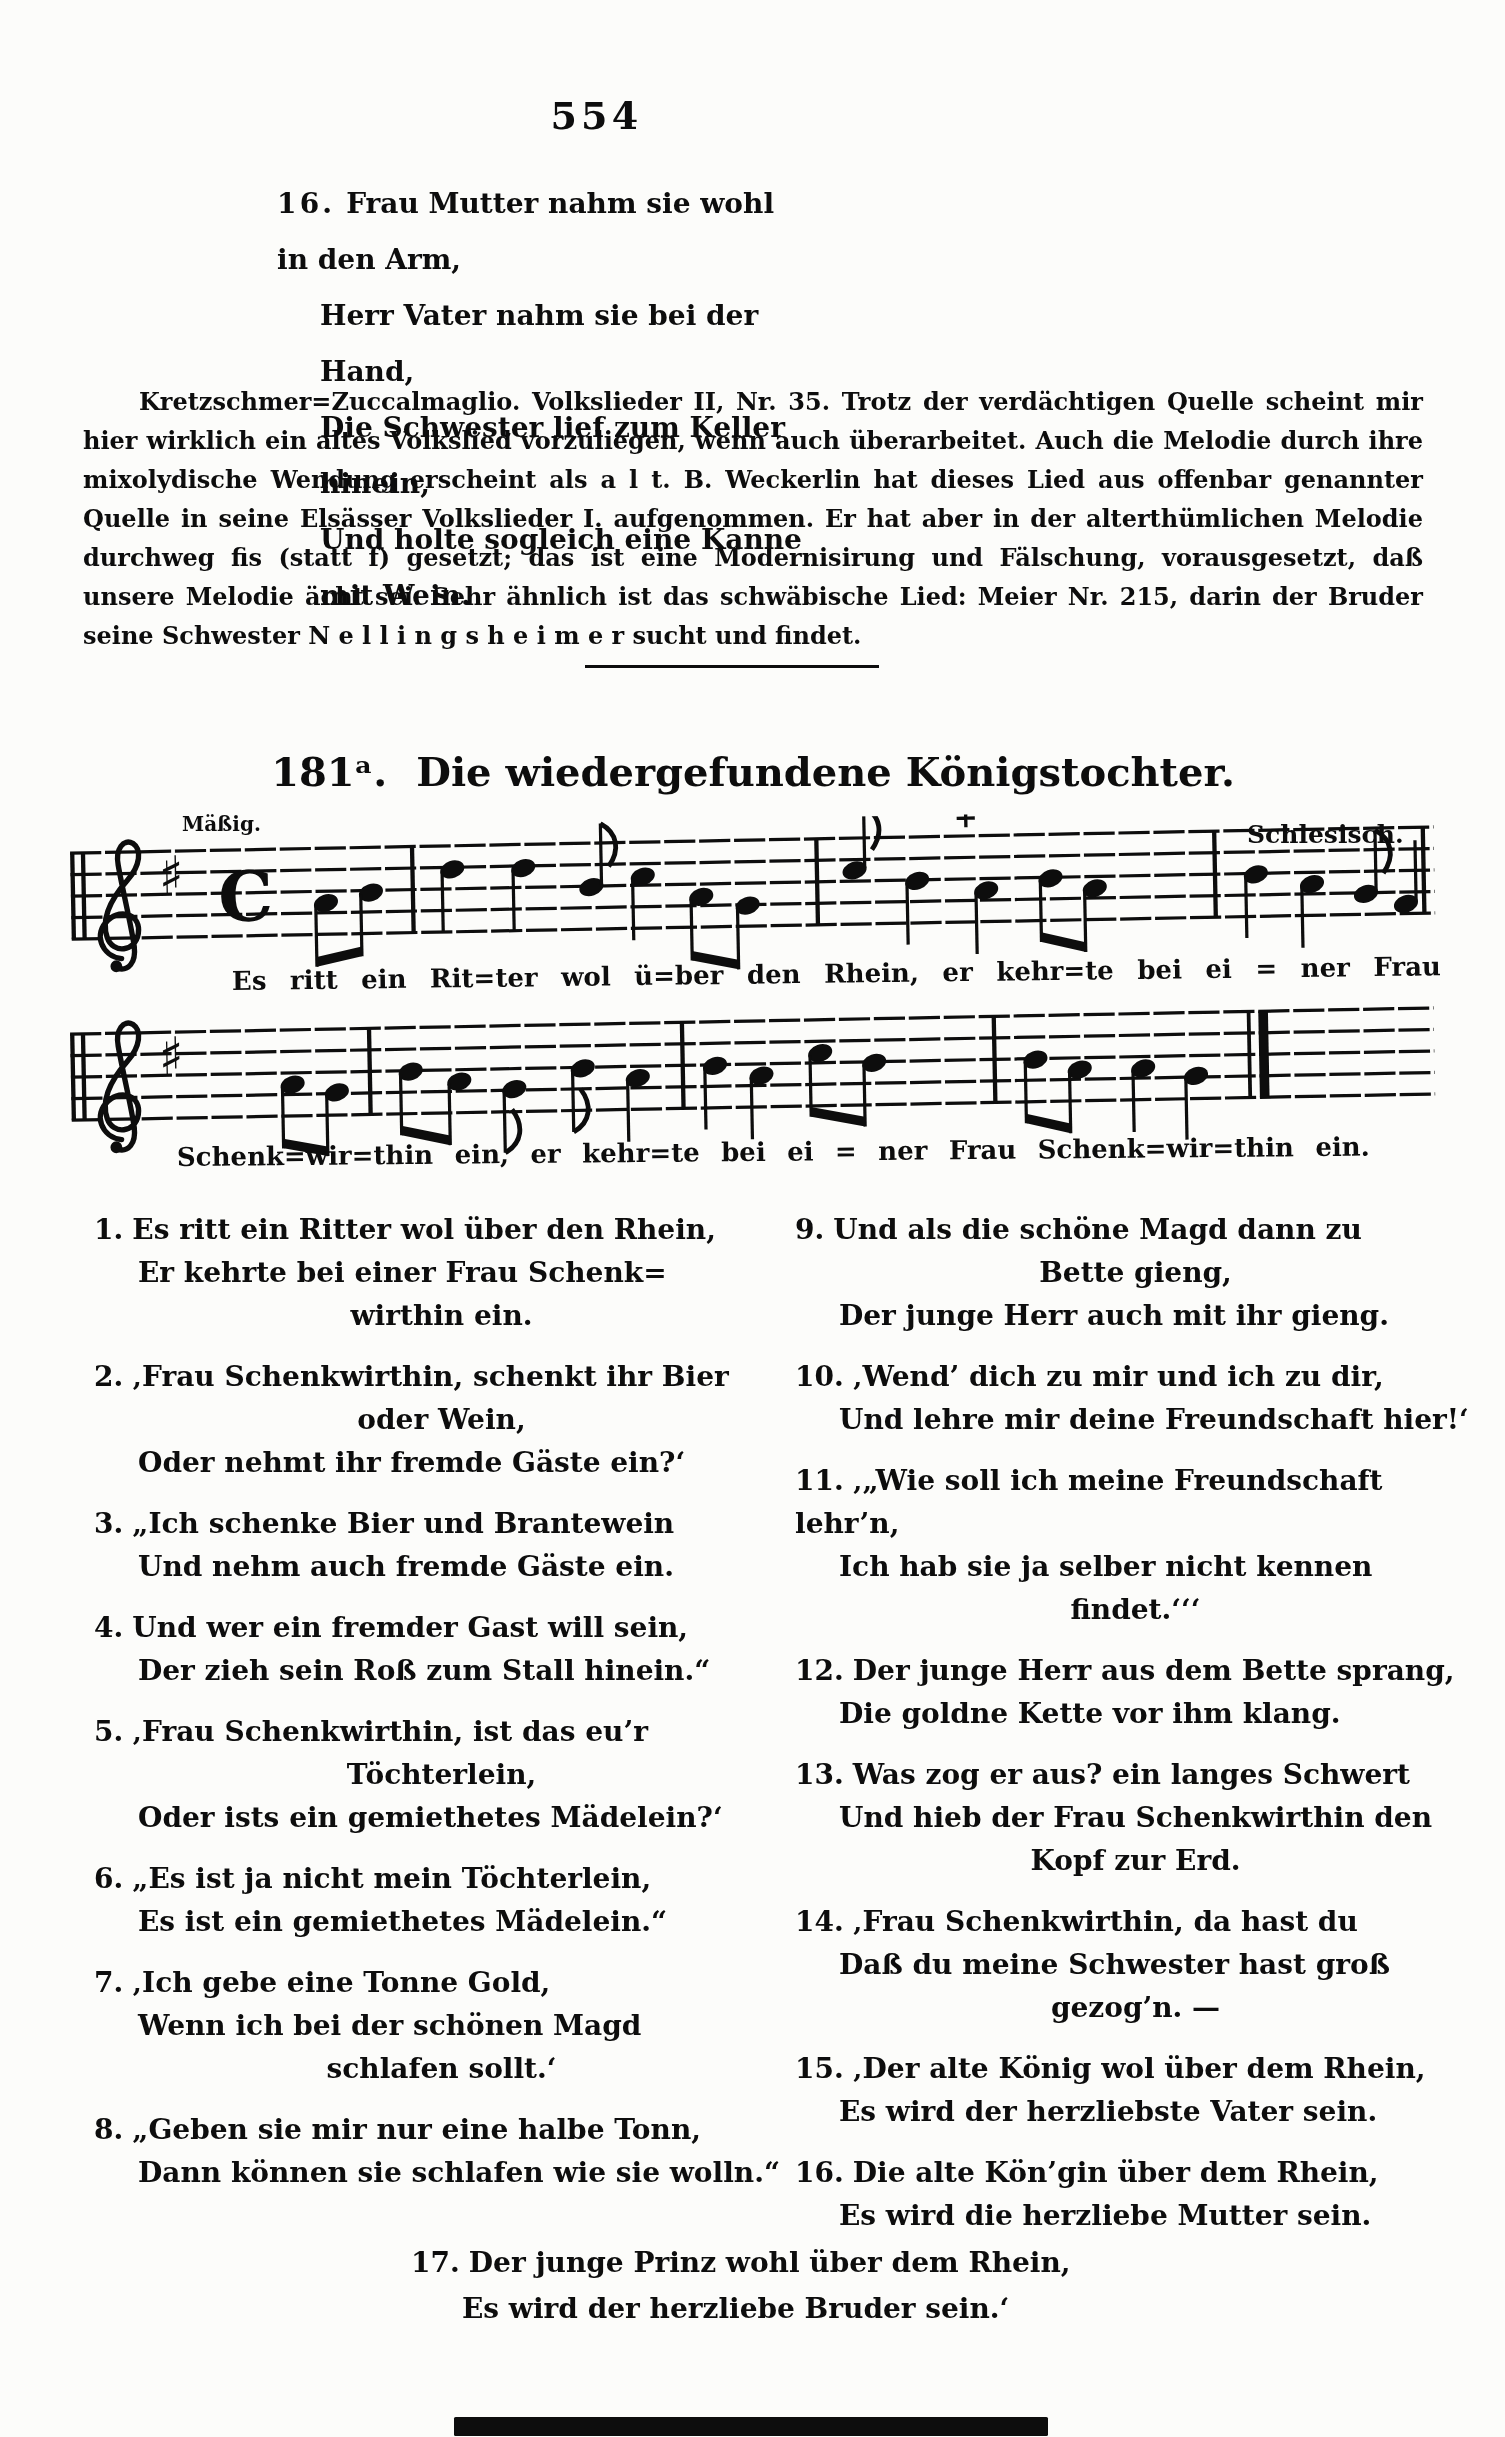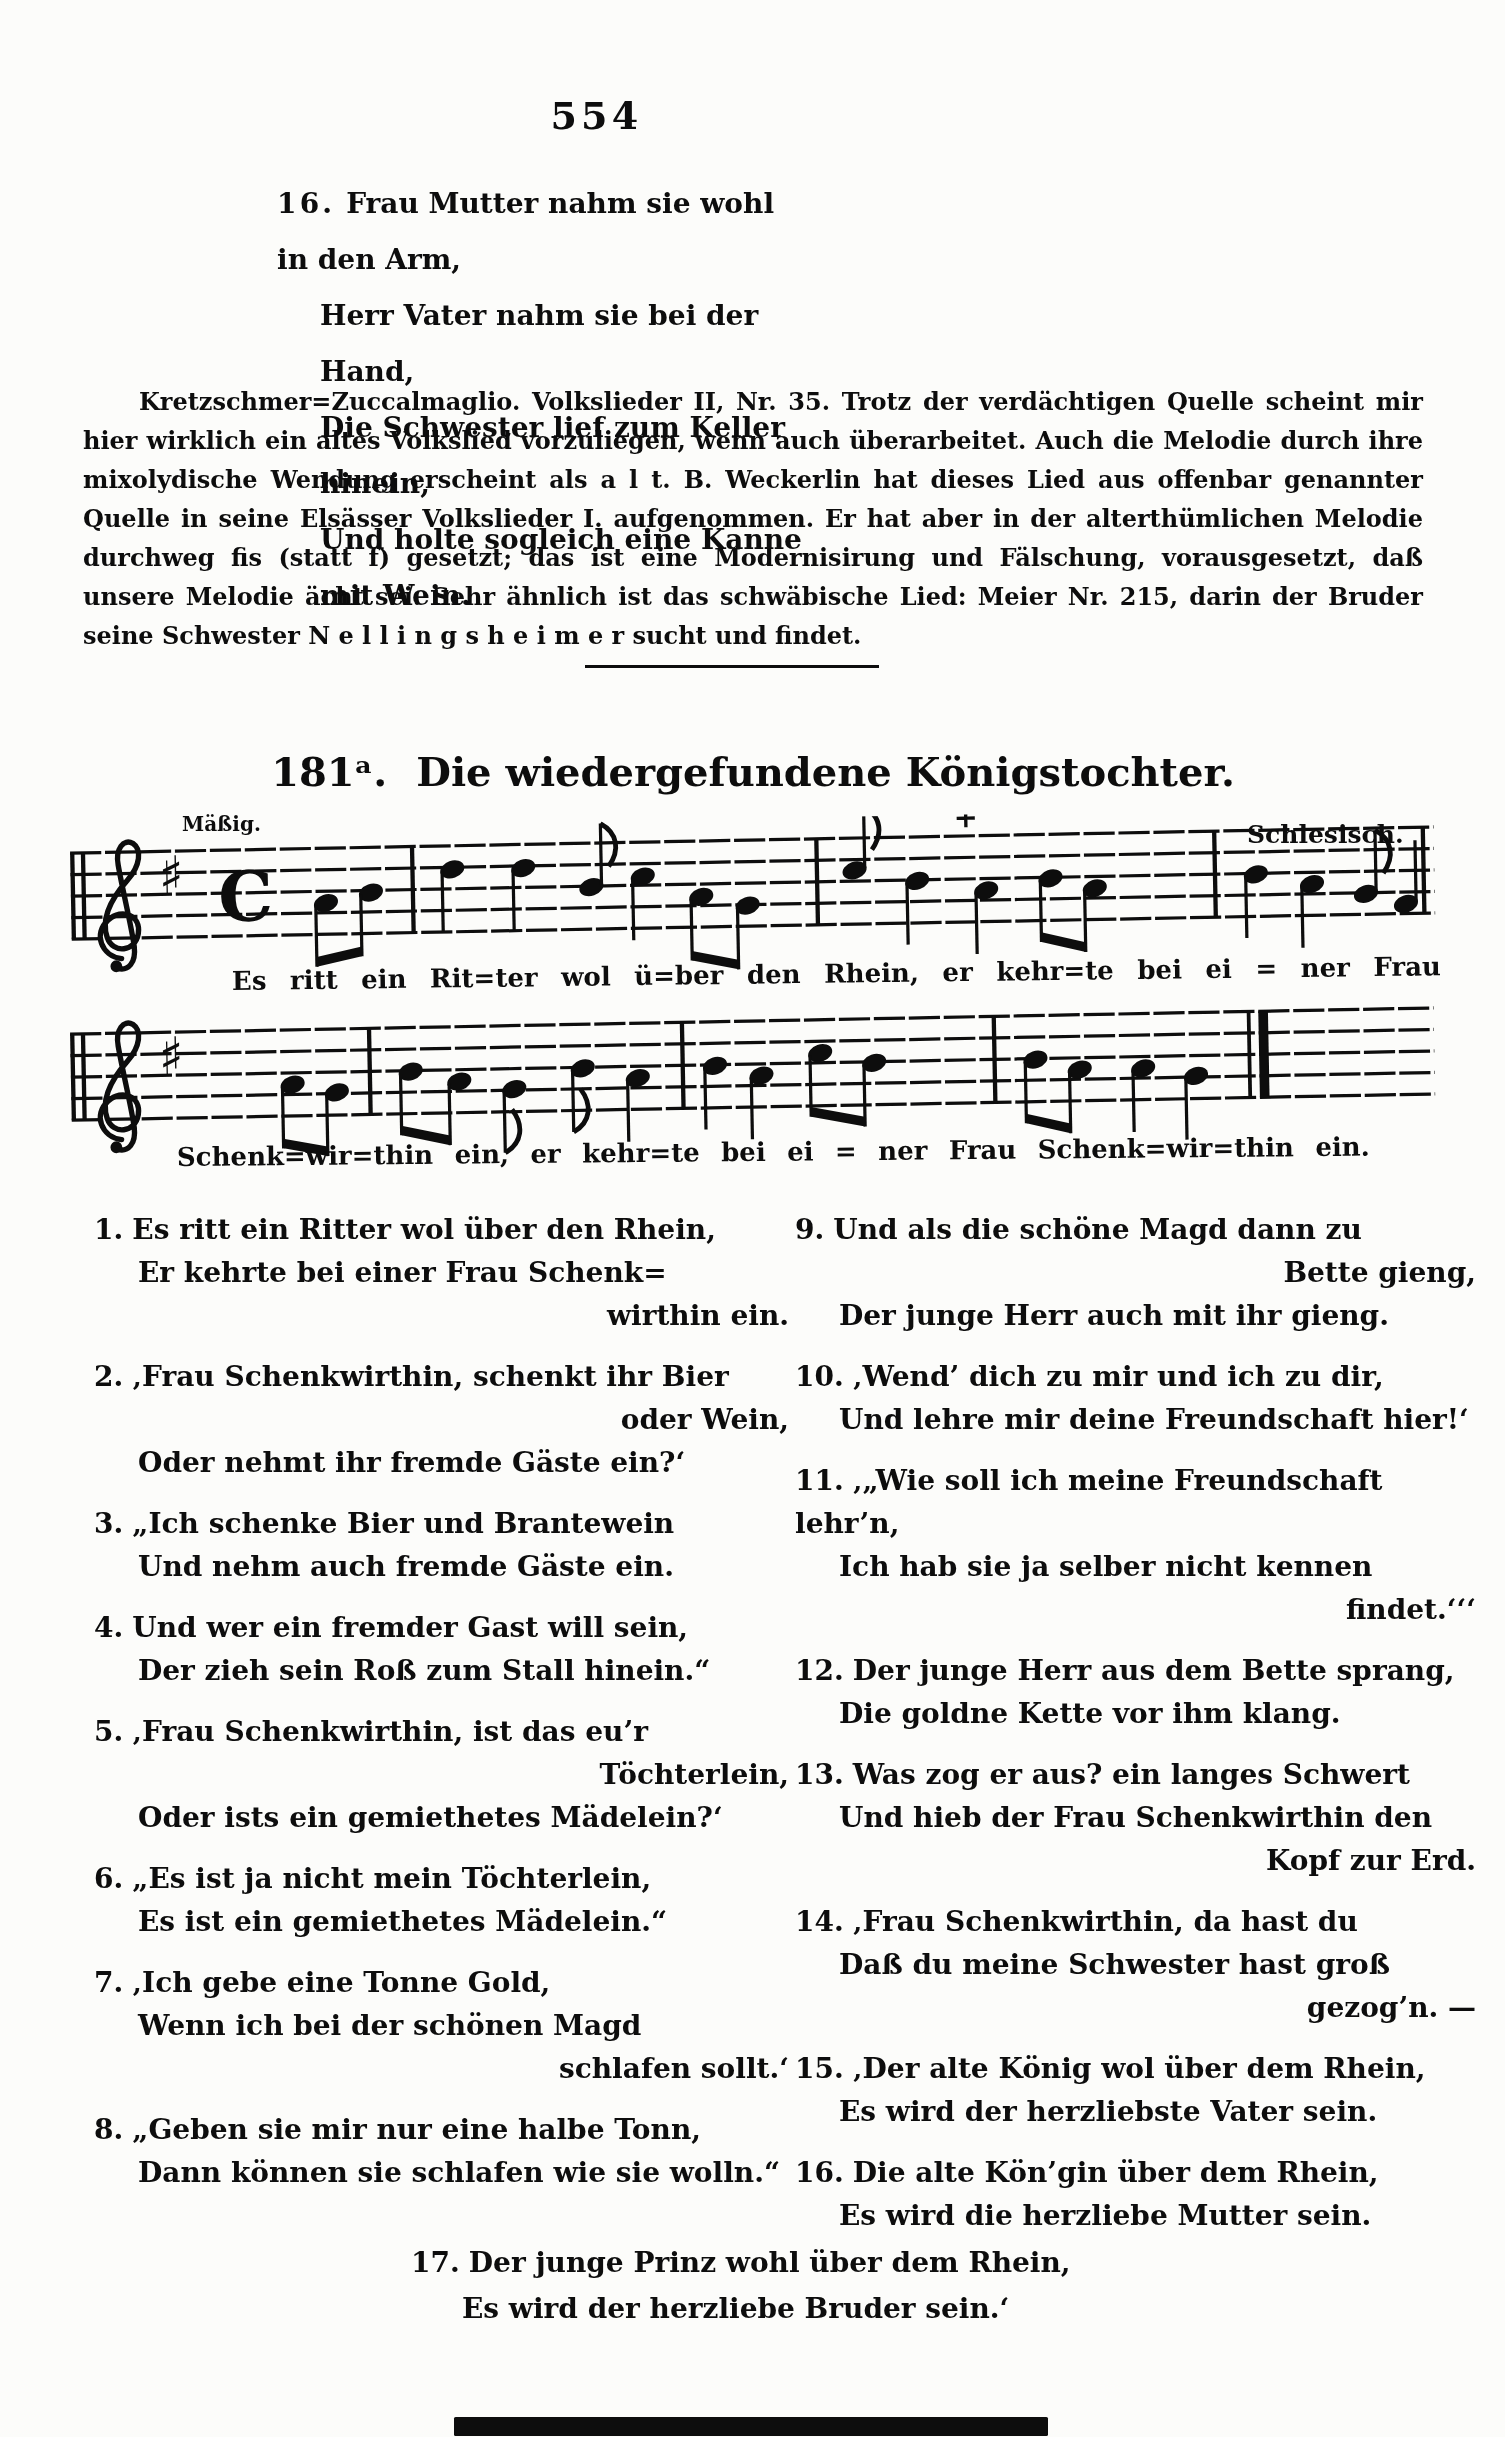--- a/index.html
+++ b/index.html
@@ -25,21 +25,21 @@
   #staff1{top:831px;}
   #staff2{top:1012px;}
   .lyrics{font-size:26px;font-weight:700;white-space:nowrap;}
   #lyrics1{top:966px;left:232px;word-spacing:14.5px;transform:rotate(-0.7deg);transform-origin:left center;}
   #lyrics2{top:1142px;left:177px;word-spacing:12.4px;transform:rotate(-0.5deg);transform-origin:left center;}
   .col{font-size:28px;font-weight:700;line-height:43px;}
   #col-left{top:1208px;left:94px;width:695px;}
   #col-right{top:1208px;left:795px;width:681px;}
   .verse{margin-bottom:18px;}
   .v-line.indent{padding-left:44px;}
-  .v-line.right{text-align:right;}
+  .v-line.right{text-align:center;}
   .vnum{margin-right:9.1px;}
   #verse17{top:2240px;left:411px;width:769px;font-size:28px;font-weight:700;line-height:46px;}
   #verse17 .v-line.indent{padding-left:51px;}
   .scanbar{top:2417px;left:454px;width:594px;height:19.4px;background:#0d0d0d;border-radius:1.6px;}
 </style>
 </head>
 <body>
 
 <div class="abs pagenum">554</div>
 

